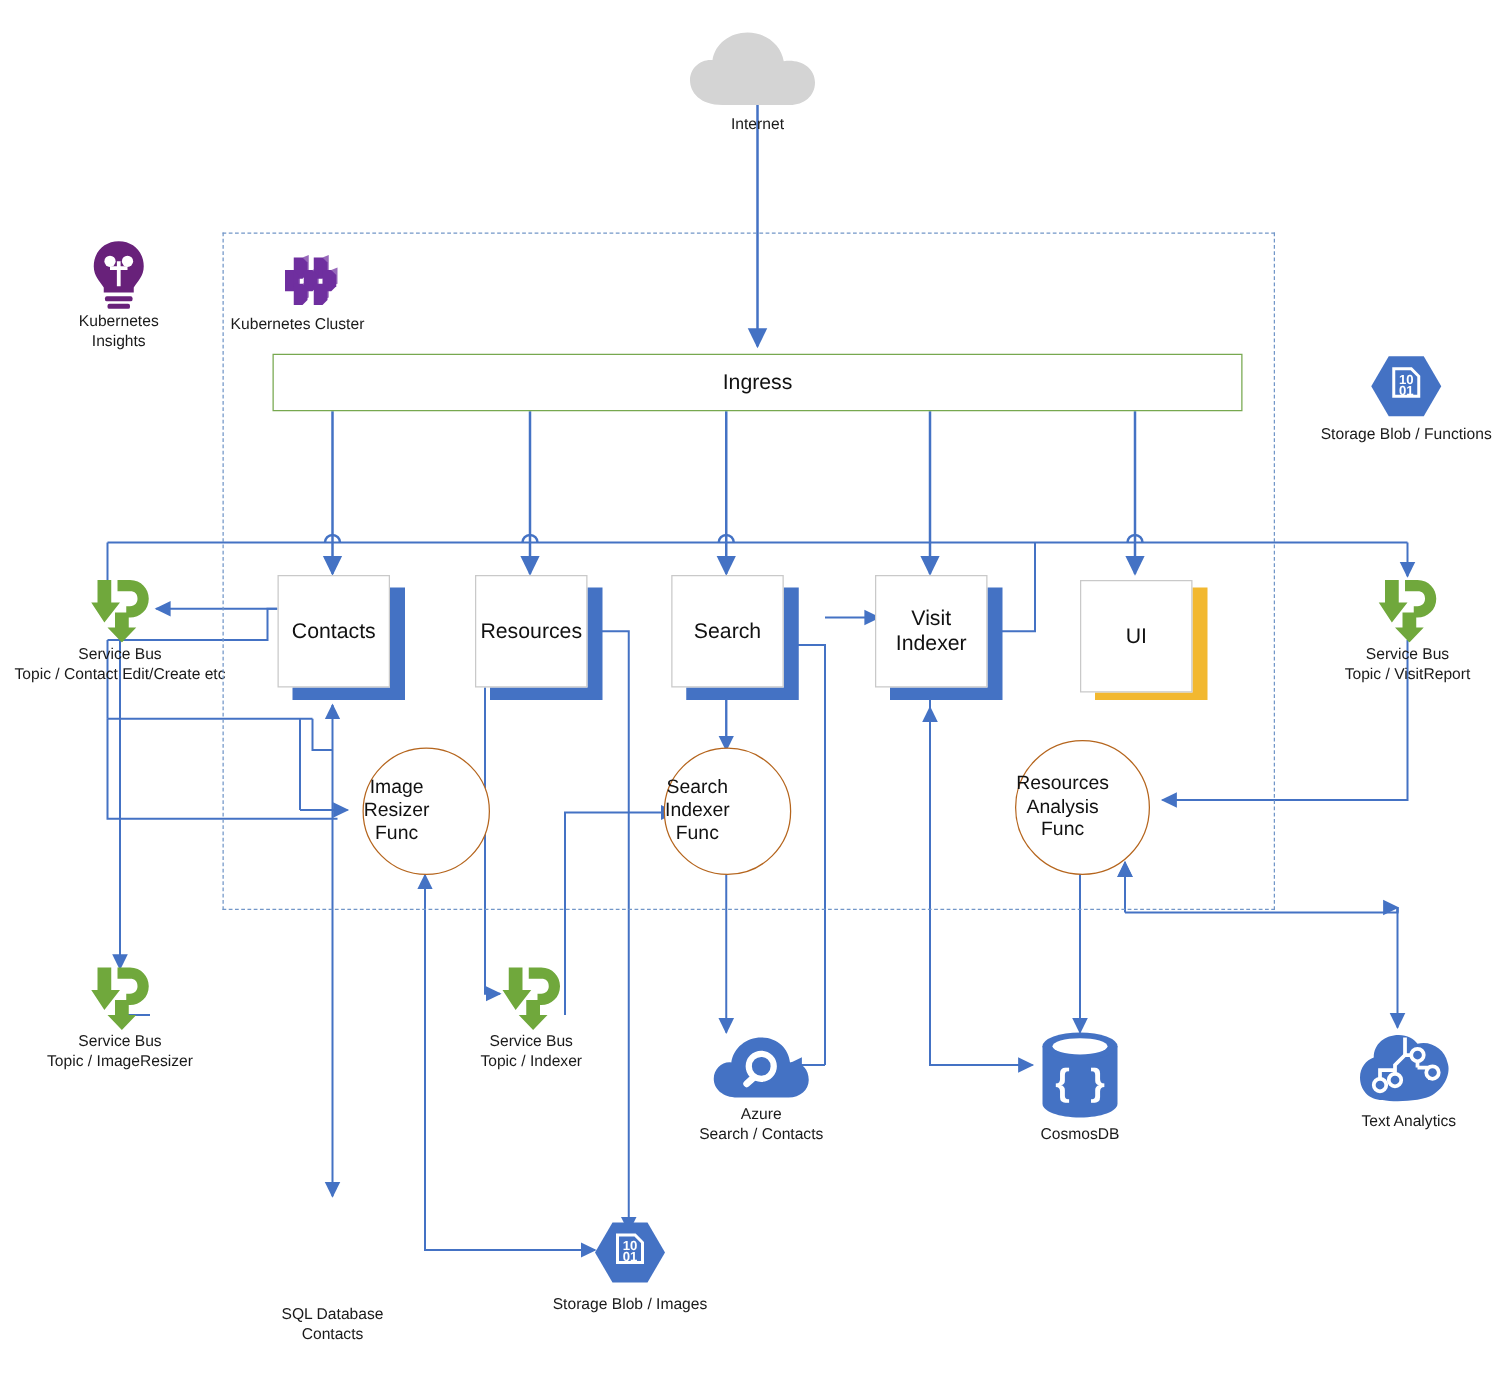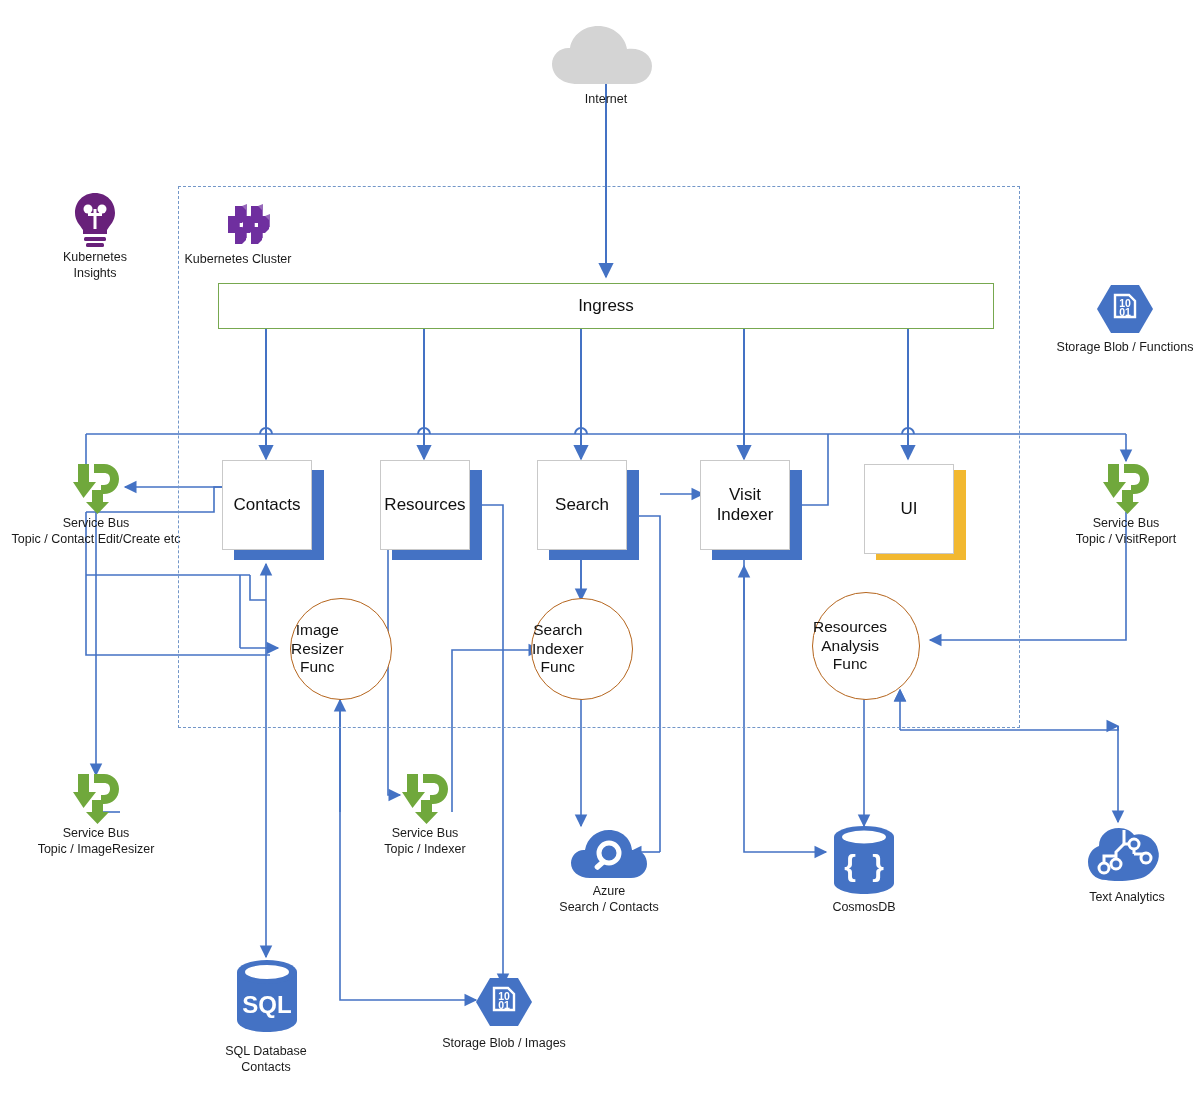--- a/index.html
+++ b/index.html
@@ -382,28 +382,20 @@
           <circle cx="30" cy="38" r="5"></circle>
         <circle cx="18" cy="42" r="5"></circle>
           <circle cx="60" cy="32" r="5"></circle>
       </g>
     </svg>
   </div>
   <div class="icon-label" style="left:1062px;top:890px;width:130px;">
     <span>Text Analytics</span>
   </div>
 
-  <div class="ico" style="left:232px;top:958px;">
-    <svg width="70" height="78" viewBox="0 0 70 78">
-      <path d="M5,14 h60 v48 c0,7 -13,12 -30,12 c-17,0 -30,-5 -30,-12 z" fill="#4472c4"></path>
-      <ellipse cx="35" cy="14" rx="30" ry="12" fill="#4472c4"></ellipse>
-      <ellipse cx="35" cy="14" rx="22" ry="7" fill="#fff"></ellipse>
-      <text x="35" y="55" font-family="Liberation Sans, sans-serif" font-size="24" font-weight="bold" fill="#fff" text-anchor="middle">SQL</text>
-    </svg>
-  </div>
   <div class="icon-label" style="left:198px;top:1044px;width:136px;">
     <div>SQL Database</div>
     <div>Contacts</div>
   </div>
 
   <div class="ico" style="left:475px;top:976px;">
     <svg width="58" height="52" viewBox="0 0 58 52">
       <path d="M15,2 h28 l14,24 l-14,24 h-28 l-14,-24 z" fill="#4472c4"></path>
       <path d="M19,12 h14 l6,6 v16 h-20 z" fill="none" stroke="#fff" stroke-width="2.4"></path>
       <text x="29" y="24" font-family="Liberation Sans, sans-serif" font-size="10.5" font-weight="bold" fill="#fff" text-anchor="middle">10</text>

